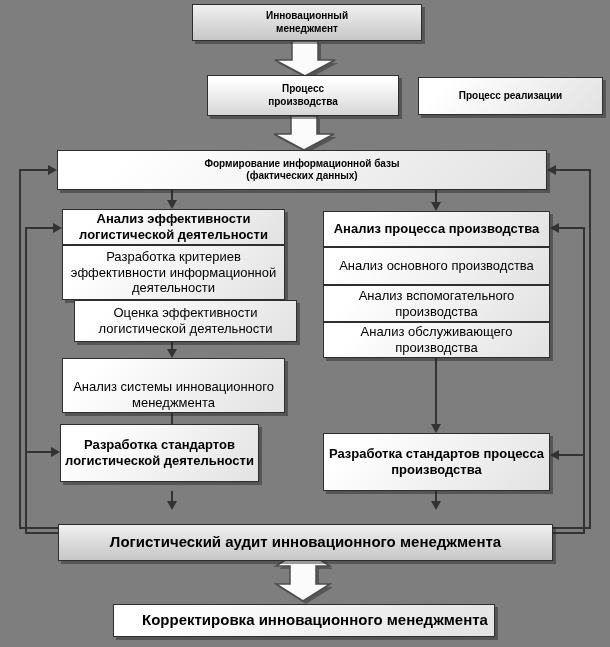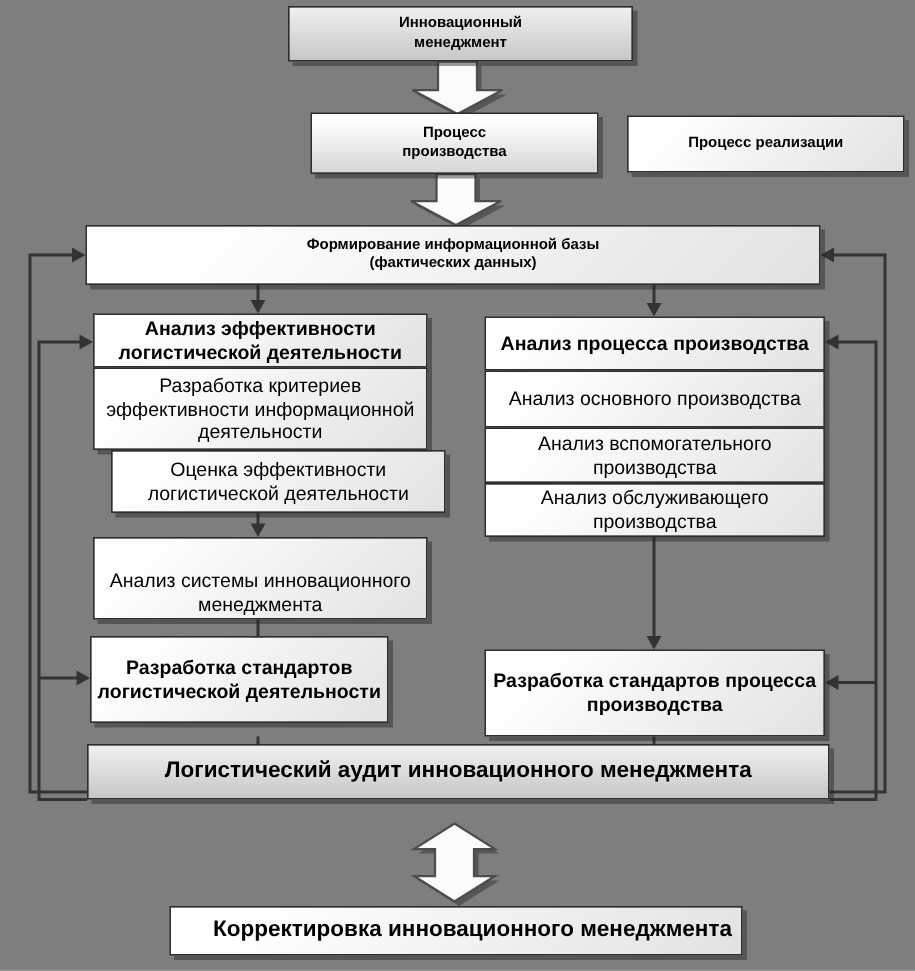--- a/index.html
+++ b/index.html
@@ -129,21 +129,21 @@
   </div>
   <div class="box" style="left:323px;top:322px;width:227px;height:36px;">
     <span>Анализ обслуживающего
 производства</span>
   </div>
   <div class="box bold" style="left:323px;top:433px;width:227px;height:58px;">
     <span>Разработка стандартов процесса
 производства</span>
   </div>
 
-  <div class="box silver bold fs15" style="left:58px;top:496px;width:495px;height:37px;align-items:center;">
+  <div class="box silver bold fs15" style="left:58px;top:524px;width:495px;height:37px;align-items:center;">
     <span>Логистический аудит инновационного менеджмента</span>
   </div>
 
   <div class="box bold fs15" style="left:113px;top:604px;width:382px;height:33px;padding-left:22px;">
     <span>Корректировка инновационного менеджмента</span>
   </div>
 
 </div>
 
 </body></html>

